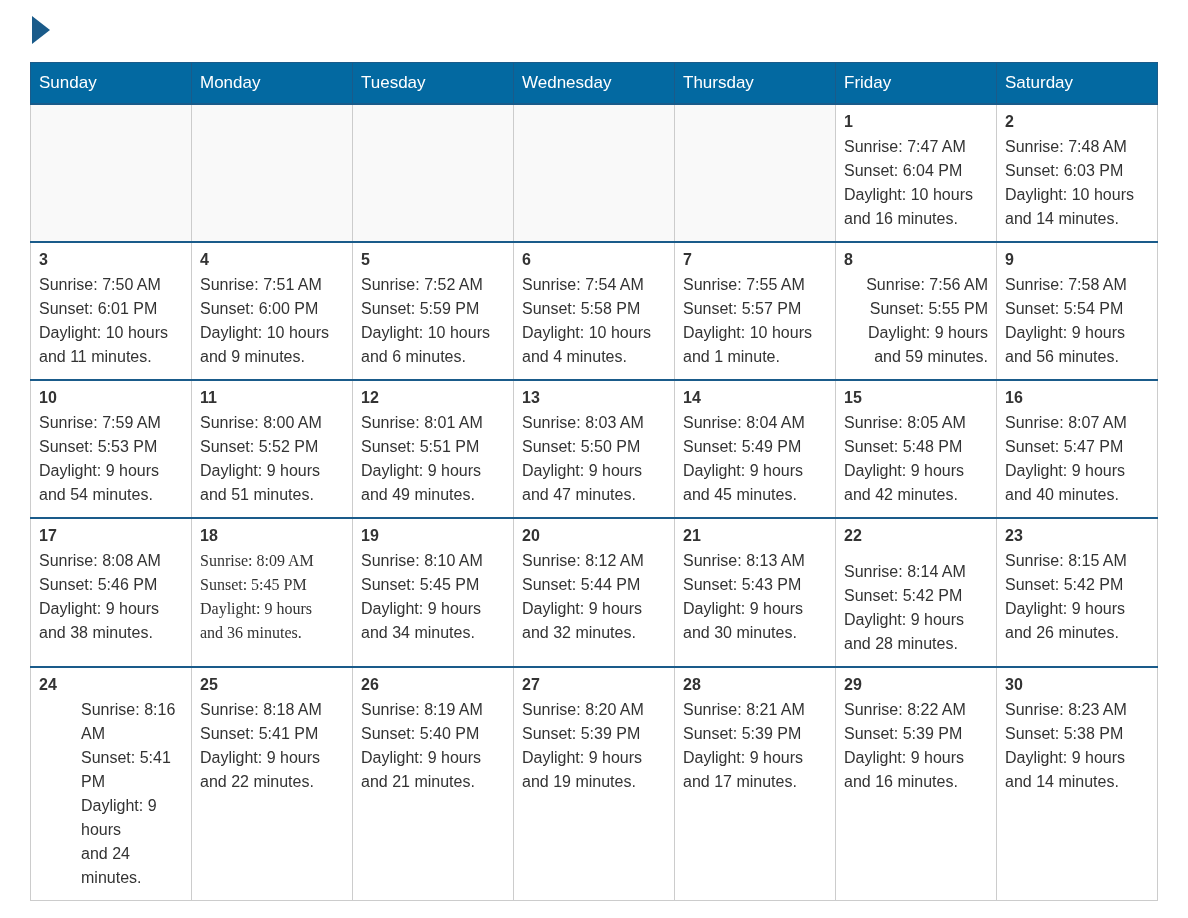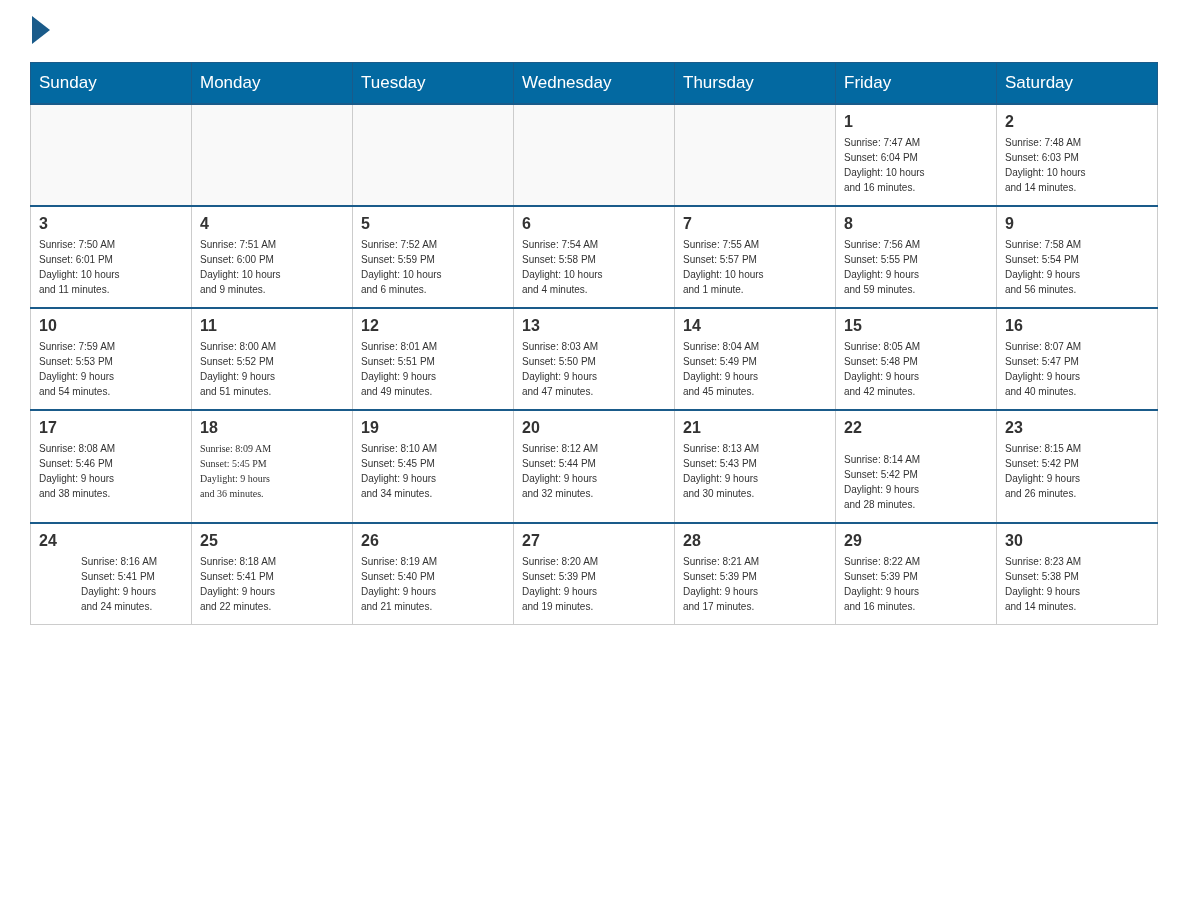--- a/index.html
+++ b/index.html
@@ -58,21 +58,21 @@
     .calendar tr td {
       border-top: 2px solid #1a5b8a;
     }
     .day-number {
       font-size: 16px;
       font-weight: bold;
       color: #333;
       margin-bottom: 4px;
     }
     .day-info {
-      font-size: 10px;
+      font-size: 16px;
       color: #333;
       line-height: 1.5;
     }
     .empty-cell {
       background: #f9f9f9;
     }
     .logo-container {
       display: flex;
       flex-direction: column;
     }
@@ -186,21 +186,21 @@
         </td>
         <td>
           <div class="day-number">7</div>
           <div class="day-info" style="white-space: pre-line;">Sunrise: 7:55 AM
 Sunset: 5:57 PM
 Daylight: 10 hours
 and 1 minute.</div>
         </td>
         <td>
           <div class="day-number">8</div>
-          <div class="day-info" style="white-space: pre-line;">Sunrise: 7:56 AM
+          <div class="day-info" style="white-space: pre-line; text-align: right;">Sunrise: 7:56 AM
 Sunset: 5:55 PM
 Daylight: 9 hours
 and 59 minutes.</div>
         </td>
         <td>
           <div class="day-number">9</div>
           <div class="day-info" style="white-space: pre-line;">Sunrise: 7:58 AM
 Sunset: 5:54 PM
 Daylight: 9 hours
 and 56 minutes.</div>

